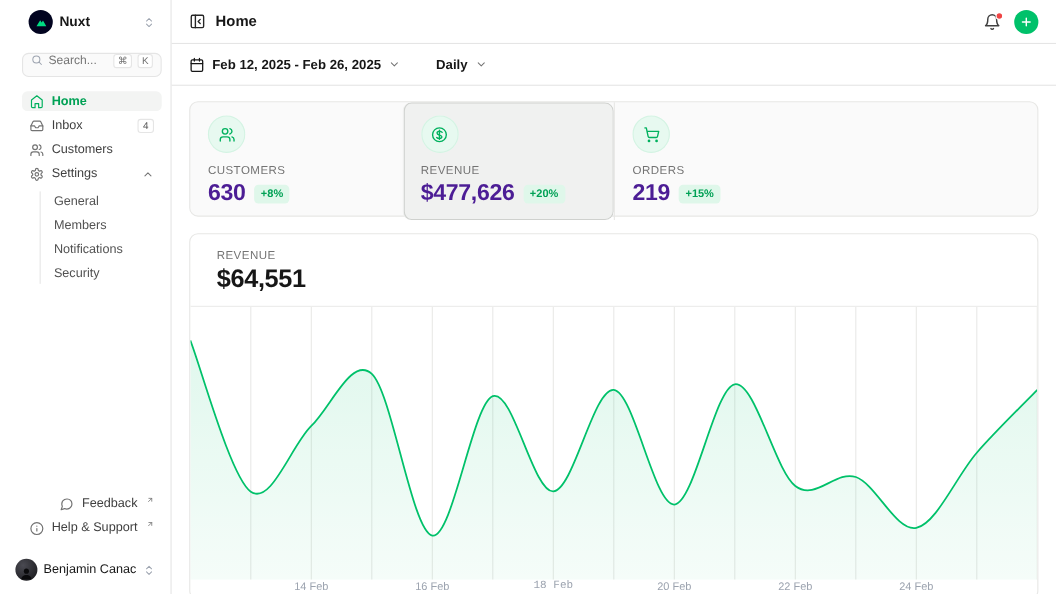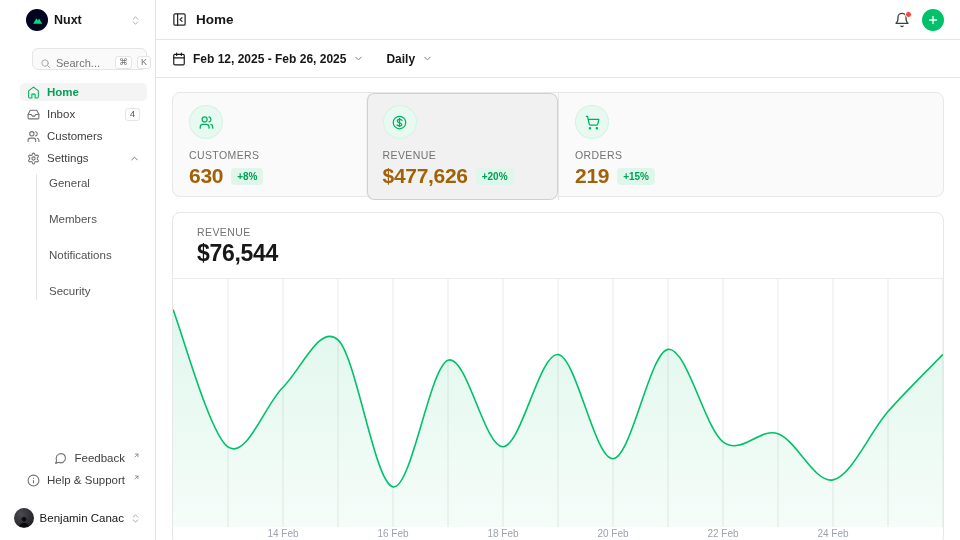--- a/index.html
+++ b/index.html
@@ -8,70 +8,70 @@
   .app { display:flex; width:960px; height:540px;padding-left:12px; }
 
   
   .sidebar { width:144px; min-width:144px; height:540px; border-right:1px solid #e5e5e5;
     display:flex; flex-direction:column; padding:0 8px; background:#fff; }
   .ws-row { height:40px; display:flex; align-items:center; gap:6px; padding:0 6px; cursor:pointer; border-radius:6px; }
   .ws-logo { width:22px; height:22px; border-radius:50%; background:#020420; display:flex; align-items:center; justify-content:center; flex:none; }
   .ws-name { font-size:12.5px; font-weight:700; color:#171717; flex:1; }
   .muted-ic { color:#9ca3af; display:flex; }
   .search { height:22px; border:1px solid #e5e5e5; background:#fafafa; border-radius:6px;
-    display:flex; align-items:flex-end; gap:5px; padding:0 4px 0 7px; margin-top:8px;margin-left:12px; }
+    display:flex; align-items:flex-start; gap:5px; padding:0 4px 0 7px; margin-top:8px; }
   .search input { border:none; outline:none; background:transparent; width:54px; font-size:11px;
     color:#737373; font-family:inherit; }
   .kbd { font-size:9px; color:#737373; border:1px solid #e5e5e5; background:#fff; border-radius:3px;
     padding:1px 3px; line-height:1; }
   .nav { margin-top:13px; display:flex; flex-direction:column; gap:4px; }
   .nav-item { height:18px; display:flex; align-items:center; gap:7px; padding:0 7px; border-radius:5px;
     font-size:11.5px; color:#404040; cursor:pointer; }
   .nav-item .lbl { flex:1; }
   .nav-item.active { background:#f3f4f3; color:#00a155; font-weight:600; }
   .nav-item.active svg { color:#00b15e; }
   .nav-item svg { color:#737373; }
   .mini-badge { font-size:9px; color:#525252; border:1px solid #e5e5e5; border-radius:3px; padding:1px 4px; line-height:1; background:#fff; }
   .sub-list { margin:3px 0 0 16px; border-left:1px solid #e5e5e5; padding-left:12px;
-    display:flex; flex-direction:column; gap:18px; }
+    display:flex; flex-direction:column; gap:4px; }
   .sub-item { height:18px; display:flex; align-items:center; font-size:11.5px; color:#525252; cursor:pointer; }
   .side-bottom { margin-top:auto; display:flex; flex-direction:column; gap:4px; padding-bottom:5px;align-items:flex-end; }
   .side-divider { border-top:1px solid #e5e5e5; margin:5px -8px 0; }
   .user-row { height:30px; display:flex; align-items:center; gap:6px; padding:0 6px; cursor:pointer; border-radius:6px; margin-bottom:2px;}
   .avatar { width:20px; height:20px; border-radius:50%; background:radial-gradient(circle at 35% 30%,#4a4a52,#141417); flex:none; display:flex; align-items:flex-end; justify-content:center; overflow:hidden;}
   .avatar svg{ color:#0a0a0c; }
   .user-name { font-size:11.5px; font-weight:400; color:#171717; flex:1; white-space:nowrap; }
   .ext { color:#a3a3a3; margin-left:1px; position:relative; top:-3px; }
 
   
   .main { flex:1; display:flex; flex-direction:column; min-width:0; }
   .topbar { height:40px; border-bottom:1px solid #e5e5e5; display:flex; align-items:center; padding:0 16px; gap:9px; }
   .page-title { font-size:13.5px; font-weight:700; }
   .topbar-right { margin-left:auto; display:flex; align-items:center; gap:12px; }
   .bell-wrap { position:relative; cursor:pointer; display:flex; color:#404040; }
   .bell-dot { position:absolute; top:-1px; right:-2px; width:7px; height:7px; border-radius:50%; background:#ef4444; border:1.5px solid #fff; }
   .plus-btn { width:22px; height:22px; border-radius:50%; background:#00C16A; border:none; cursor:pointer;
     display:flex; align-items:center; justify-content:center; color:#fff; }
-  .toolbar { height:38px; border-bottom:1px solid #e5e5e5; display:flex; align-items:center; padding:0 16px; gap:22px; }
+  .toolbar { height:38px; border-bottom:1px solid #e5e5e5; display:flex; align-items:center; padding:0 16px; gap:32px; }
   .tool-btn { display:flex; align-items:center; gap:7px; font-size:12px; font-weight:600; color:#171717;
     background:none; border:none; cursor:pointer; font-family:inherit; }
   .tool-btn .chev { color:#737373; display:flex; }
   .content { flex:1; padding:14px 16px; overflow:hidden; }
 
   
   .stats { display:grid; grid-template-columns:repeat(4,1fr); border:1px solid #e7e7e5; border-radius:8px;
     background:#fafafa; height:105px; }
   .stat-card { padding:12px 16px; cursor:pointer; position:relative; }
   .stat-card + .stat-card { border-left:1px solid #e7e7e5; }
   .stat-card.selected { background:#f0f1f0; box-shadow:inset 0 0 0 1px #cfd1ce; border-radius:8px; border-left-color:transparent; }
   .stat-icon { width:34px; height:34px; border-radius:50%; background:#e7f9f0; box-shadow:inset 0 0 0 1px #d4f3e3;
     display:flex; align-items:center; justify-content:center; color:#00b15e; }
   .stat-label { margin-top:10px; font-size:10.5px; letter-spacing:.4px; color:#737373; }
   .stat-value-row { margin-top:3px; display:flex; align-items:center; gap:8px; }
-  .stat-value { font-size:21px; font-weight:700; color:#a16207; letter-spacing:-.3px; }
+  .stat-value { font-size:21px; font-weight:700; color:#4c1d95; letter-spacing:-.3px; }
   .delta-badge { font-size:10px; font-weight:600; color:#00a155; background:#dff7ea; border-radius:4px; padding:3px 6px; }
 
   
   .chart-card { margin-top:15px; border:1px solid #e7e7e5; border-radius:8px; background:#fff; overflow:hidden; }
   .chart-head { padding:13px 24px 11px; }
   .chart-label { font-size:10.5px; letter-spacing:.4px; color:#737373; }
   .chart-value { font-size:23px; font-weight:700; letter-spacing:-.3px; margin-top:2px; }
   .chart-divider { border-top:1px solid #ececea; }
   .chart-plot { display:block; width:100%; height:248px; }
   .x-axis { position:relative; height:17px; }
@@ -288,21 +288,21 @@
           <div class="stat-value-row">
             <span class="stat-value">219</span>
             <span class="delta-badge">+15%</span>
           </div>
         </div>
       </div>
 
       <div class="chart-card">
         <div class="chart-head">
           <div class="chart-label">REVENUE</div>
-          <div class="chart-value">$76,544</div>
+          <div class="chart-value">$64,551</div>
         </div>
         <div class="chart-divider"></div>
         <svg id="rev-chart" class="chart-plot" viewBox="0 0 788 248" preserveAspectRatio="none">
             <defs>
               <linearGradient id="fillGrad" x1="0" y1="0" x2="0" y2="1">
                 <stop offset="0" stop-color="rgba(0,193,106,0.12)"></stop>
                 <stop offset="1" stop-color="rgba(0,193,106,0.04)"></stop>
               </linearGradient>
             </defs>
             <line x1="56.285714285714285" x2="56.285714285714285" y1="0" y2="248" stroke="#e9e9e7" vector-effect="non-scaling-stroke"></line>
@@ -318,21 +318,21 @@
             <line x1="619.1428571428571" x2="619.1428571428571" y1="0" y2="248" stroke="#e9e9e7" vector-effect="non-scaling-stroke"></line>
             <line x1="675.4285714285714" x2="675.4285714285714" y1="0" y2="248" stroke="#e9e9e7" vector-effect="non-scaling-stroke"></line>
             <line x1="731.7142857142857" x2="731.7142857142857" y1="0" y2="248" stroke="#e9e9e7" vector-effect="non-scaling-stroke"></line>
             <line x1="788" x2="788" y1="0" y2="248" stroke="#e9e9e7" vector-effect="non-scaling-stroke"></line>
             <path d="M0,30.436363636363637C9.380952380952381,53.35757575757576 37.52380952380952,154.99999999999997 56.285714285714285,167.96363636363634C75.04761904761905,180.9272727272727 93.80952380952381,126.06666666666666 112.57142857142857,108.21818181818182C131.33333333333334,90.36969696969697 150.0952380952381,44.264242424242425 168.85714285714286,60.872727272727275C187.61904761904762,77.48121212121212 206.38095238095238,204.48727272727274 225.14285714285714,207.86909090909091C243.9047619047619,211.2509090909091 262.6666666666667,87.8521212121212 281.42857142857144,81.16363636363636C300.1904761904762,74.47515151515151 318.95238095238096,168.67757575757577 337.7142857142857,167.73818181818183C356.4761904761905,166.7987878787879 375.23809523809524,73.53575757575759 394,75.52727272727273C412.76190476190476,77.51878787878788 431.5238095238095,180.55151515151516 450.2857142857143,179.68727272727273C469.04761904761904,178.8230303030303 487.8095238095238,73.16 506.57142857142856,70.34181818181818C525.3333333333334,67.52363636363637 544.0952380952381,148.72484848484848 562.8571428571429,162.77818181818182C581.6190476190477,176.83151515151516 600.3809523809523,148.31151515151518 619.1428571428571,154.6618181818182C637.9047619047619,161.01212121212123 656.6666666666667,204.56242424242424 675.4285714285714,200.88C694.1904761904761,197.19757575757575 712.952380952381,153.47592727272726 731.7142857142857,132.56727272727272C750.4761904761904,111.65861818181817 778.6190476190476,84.95127272727271 788,75.4280727272727L788,248 L0,248 Z" fill="url(#fillGrad)"></path>
             <path d="M0,30.436363636363637C9.380952380952381,53.35757575757576 37.52380952380952,154.99999999999997 56.285714285714285,167.96363636363634C75.04761904761905,180.9272727272727 93.80952380952381,126.06666666666666 112.57142857142857,108.21818181818182C131.33333333333334,90.36969696969697 150.0952380952381,44.264242424242425 168.85714285714286,60.872727272727275C187.61904761904762,77.48121212121212 206.38095238095238,204.48727272727274 225.14285714285714,207.86909090909091C243.9047619047619,211.2509090909091 262.6666666666667,87.8521212121212 281.42857142857144,81.16363636363636C300.1904761904762,74.47515151515151 318.95238095238096,168.67757575757577 337.7142857142857,167.73818181818183C356.4761904761905,166.7987878787879 375.23809523809524,73.53575757575759 394,75.52727272727273C412.76190476190476,77.51878787878788 431.5238095238095,180.55151515151516 450.2857142857143,179.68727272727273C469.04761904761904,178.8230303030303 487.8095238095238,73.16 506.57142857142856,70.34181818181818C525.3333333333334,67.52363636363637 544.0952380952381,148.72484848484848 562.8571428571429,162.77818181818182C581.6190476190477,176.83151515151516 600.3809523809523,148.31151515151518 619.1428571428571,154.6618181818182C637.9047619047619,161.01212121212123 656.6666666666667,204.56242424242424 675.4285714285714,200.88C694.1904761904761,197.19757575757575 712.952380952381,153.47592727272726 731.7142857142857,132.56727272727272C750.4761904761904,111.65861818181817 778.6190476190476,84.95127272727271 788,75.4280727272727" fill="none" stroke="#00C16A" stroke-width="1.6" vector-effect="non-scaling-stroke"></path>
           </svg>
         <div id="x-axis" class="x-axis">
             <span class="x-tick" style="left: 14.2857%;">14 Feb</span>
             <span class="x-tick" style="left: 28.5714%;">16 Feb</span>
-            <span class="x-tick" style="left: 42.8571%;">18 Feb</span>
+            <span class="x-tick" style="left: 42.8571%; font-family: Liberation Mono, monospace;">18 Feb</span>
             <span class="x-tick" style="left: 57.1429%;">20 Feb</span>
             <span class="x-tick" style="left: 71.4286%;">22 Feb</span>
             <span class="x-tick" style="left: 85.7143%;">24 Feb</span>
           </div>
       </div>
 
     </div>
   </div>
 </div>
 

